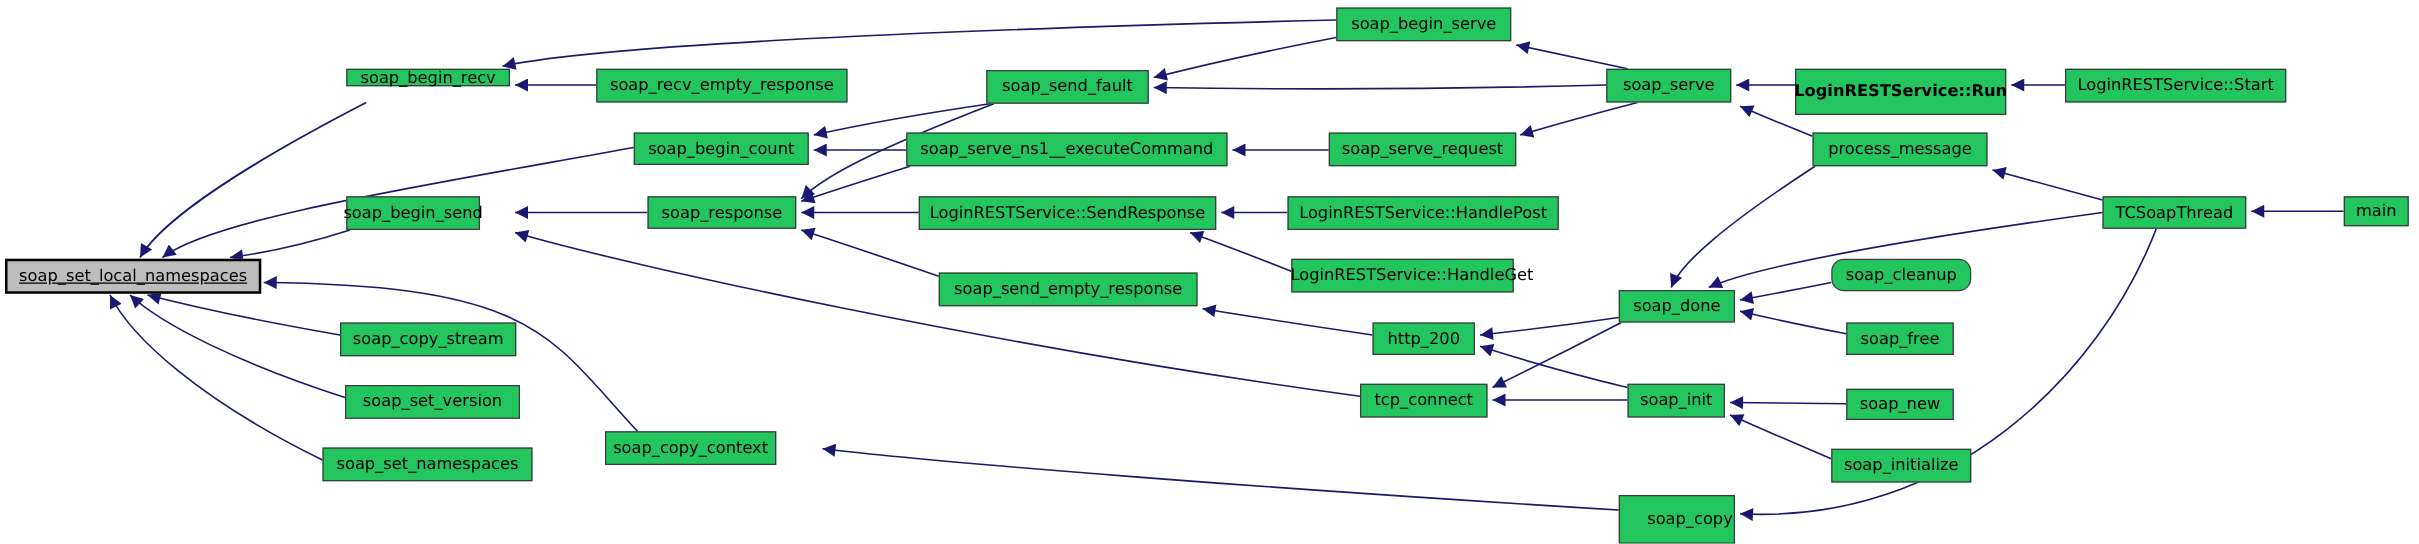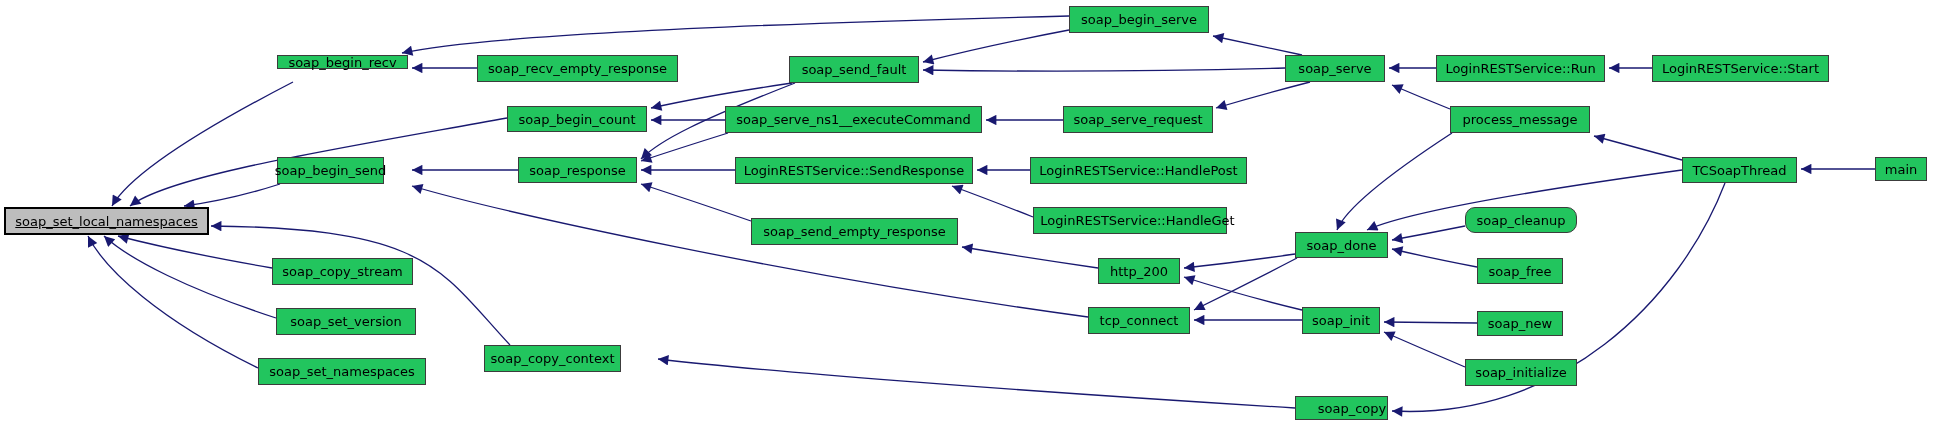--- a/index.html
+++ b/index.html
@@ -95,41 +95,41 @@
       <path d="M1295,408 C1000,390 750,370 658,359" class="edge" marker-end="url(#arrow)"></path>
       <path d="M1875,169 L1801,169" class="edge" marker-end="url(#arrow)"></path>
     </svg>
   <div id="node-layer">
       <div class="node highlight" style="left: 4px; top: 207px; width: 205px; height: 28px;">soap_set_local_namespaces</div>
       <div class="node" style="left: 277px; top: 55px; width: 131px; height: 14px;">soap_begin_recv</div>
       <div class="node" style="left: 477px; top: 55px; width: 201px; height: 27px;">soap_recv_empty_response</div>
       <div class="node" style="left: 789px; top: 56px; width: 130px; height: 27px;">soap_send_fault</div>
       <div class="node" style="left: 1069px; top: 6px; width: 140px; height: 27px;">soap_begin_serve</div>
       <div class="node" style="left: 1285px; top: 55px; width: 100px; height: 27px;">soap_serve</div>
-      <div class="node" style="left: 1436px; top: 55px; width: 169px; height: 27px;">LoginRESTService::Run</div>
+      <div class="node" style="left: 1436px; top: 55px; width: 169px; height: 37px; font-weight: bold;">LoginRESTService::Run</div>
       <div class="node" style="left: 1652px; top: 55px; width: 177px; height: 27px;">LoginRESTService::Start</div>
       <div class="node" style="left: 507px; top: 106px; width: 140px; height: 26px;">soap_begin_count</div>
       <div class="node" style="left: 725px; top: 106px; width: 257px; height: 27px;">soap_serve_ns1__executeCommand</div>
       <div class="node" style="left: 1063px; top: 106px; width: 150px; height: 27px;">soap_serve_request</div>
       <div class="node" style="left: 1450px; top: 106px; width: 140px; height: 27px;">process_message</div>
       <div class="node" style="left: 277px; top: 157px; width: 107px; height: 27px; text-align: right;">soap_begin_send</div>
       <div class="node" style="left: 518px; top: 157px; width: 119px; height: 26px;">soap_response</div>
       <div class="node" style="left: 735px; top: 157px; width: 238px; height: 27px;">LoginRESTService::SendResponse</div>
       <div class="node" style="left: 1030px; top: 157px; width: 217px; height: 27px;">LoginRESTService::HandlePost</div>
       <div class="node" style="left: 1682px; top: 157px; width: 115px; height: 26px;">TCSoapThread</div>
       <div class="node" style="left: 1875px; top: 157px; width: 52px; height: 24px;">main</div>
       <div class="node" style="left: 751px; top: 218px; width: 207px; height: 27px;">soap_send_empty_response</div>
-      <div class="node" style="left: 1033px; top: 207px; width: 194px; height: 27px; padding-left: 15px;">LoginRESTService::HandleGet</div>
+      <div class="node" style="left: 1033px; top: 207px; width: 178px; height: 27px; padding-left: 15px;">LoginRESTService::HandleGet</div>
       <div class="node" style="left: 1295px; top: 232px; width: 93px; height: 26px;">soap_done</div>
       <div class="node" style="left: 1465px; top: 207px; width: 112px; height: 26px; border-radius: 10px;">soap_cleanup</div>
       <div class="node" style="left: 1098px; top: 258px; width: 82px; height: 26px;">http_200</div>
       <div class="node" style="left: 1477px; top: 258px; width: 86px; height: 26px;">soap_free</div>
       <div class="node" style="left: 272px; top: 258px; width: 141px; height: 27px;">soap_copy_stream</div>
       <div class="node" style="left: 1088px; top: 307px; width: 102px; height: 27px;">tcp_connect</div>
       <div class="node" style="left: 1302px; top: 307px; width: 78px; height: 27px;">soap_init</div>
       <div class="node" style="left: 1477px; top: 311px; width: 86px; height: 25px;">soap_new</div>
       <div class="node" style="left: 276px; top: 308px; width: 140px; height: 27px;">soap_set_version</div>
       <div class="node" style="left: 258px; top: 358px; width: 168px; height: 27px;">soap_set_namespaces</div>
       <div class="node" style="left: 484px; top: 345px; width: 137px; height: 27px;">soap_copy_context</div>
       <div class="node" style="left: 1465px; top: 359px; width: 112px; height: 27px;">soap_initialize</div>
-      <div class="node" style="left: 1295px; top: 396px; width: 93px; height: 24px; padding-left: 21px;">soap_copy</div>
+      <div class="node" style="left: 1295px; top: 396px; width: 93px; height: 39px; padding-left: 21px;">soap_copy</div>
     </div>
 </div>
 
 </body></html>

